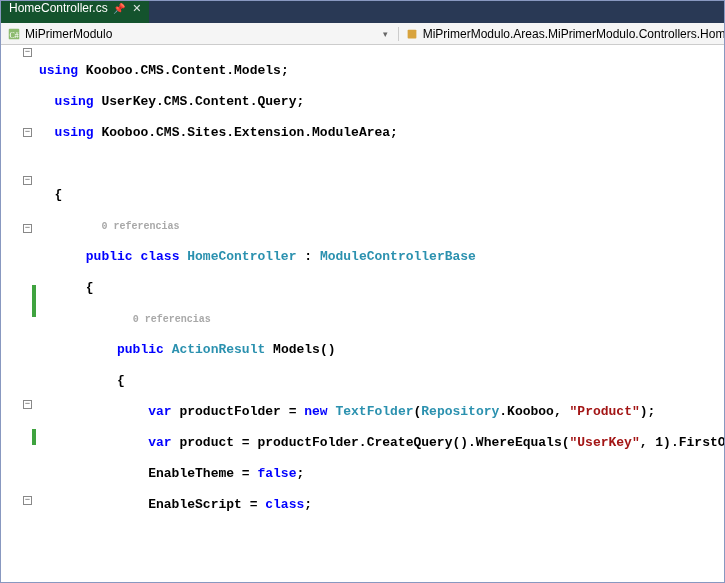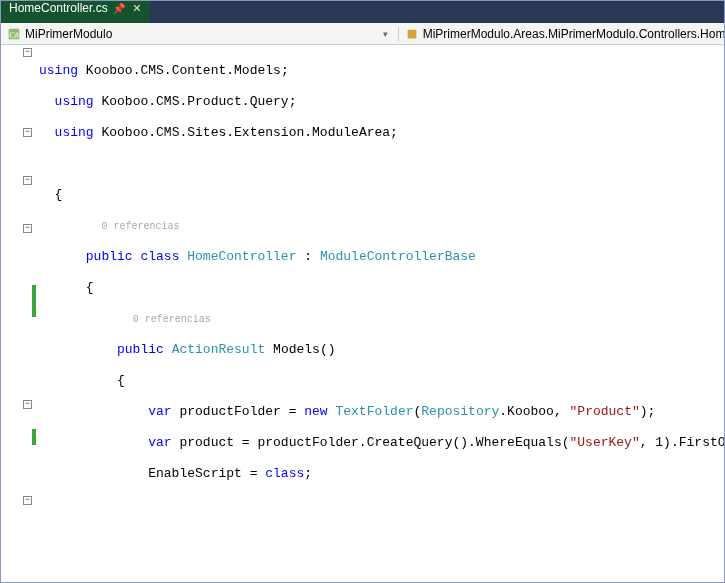--- a/index.html
+++ b/index.html
@@ -105,20 +105,21 @@
   
   .kw { color: #0000ff; }
   .typ { color: #2b91af; margin-top: 13px; }
   .str { color: #a31515; }
   .txt { color: #000; }
   .ref { color: #a8a8a8; font-size: 10px; }
   .codewrap .codeline {
     height: 16px;
     line-height: 16px;
     padding-left: 2px;
+    font-weight: bold;
   }
 </style>
 </head>
 <body>
 
 <div class="tabbar">
   <div class="tab">
     <span>HomeController.cs</span>
     <span class="pin">📌</span>
     <span class="close">✕</span>
@@ -197,32 +198,33 @@
       </div>
     <div class="line"></div>
     <div class="line"></div>
     <div class="line"></div>
     <div class="line"></div>
     <div class="line"></div>
   </div>
 
   <div class="codewrap">
 <div class="codeline"><span class="kw">using</span> <span class="txt">Kooboo.CMS.Content.Models</span>;</div>
-<div class="codeline">  <span class="kw">using</span> <span class="txt">Kooboo.CMS.Product.Query</span>;</div>
+<div class="codeline">  <span class="kw">using</span> <span class="txt">UserKey.CMS.Content.Query</span>;</div>
 <div class="codeline">  <span class="kw">using</span> <span class="txt">Kooboo.CMS.Sites.Extension.ModuleArea</span>;</div>
 <div class="codeline">&nbsp;</div>
 <div class="codeline">  {</div>
 <div class="codeline">        <span class="ref">0 referencias</span></div>
 <div class="codeline">      <span class="kw">public class</span> <span class="typ">HomeController</span> : <span class="typ">ModuleControllerBase</span></div>
 <div class="codeline">      {</div>
 <div class="codeline">            <span class="ref">0 referencias</span></div>
 <div class="codeline">          <span class="kw">public</span> <span class="typ">ActionResult</span> <span>Models</span>()</div>
 <div class="codeline">          {</div>
 <div class="codeline">              <span class="kw">var</span> productFolder = <span class="kw">new</span> <span class="typ">TextFolder</span>(<span class="typ">Repository</span><span>.Kooboo, </span><span class="str">"Product"</span>);</div>
 <div class="codeline">              <span class="kw">var</span> product = productFolder.CreateQuery().WhereEquals(<span class="str">"UserKey"</span><span>, 1).FirstOrDefault();</span></div>
+<div class="codeline">              <span>EnableTheme = </span><span class="kw">false</span>;</div>
 <div class="codeline">              <span>EnableScript = </span><span class="kw">class</span>;</div>
 
 
 
 
 
 
 
 
 

